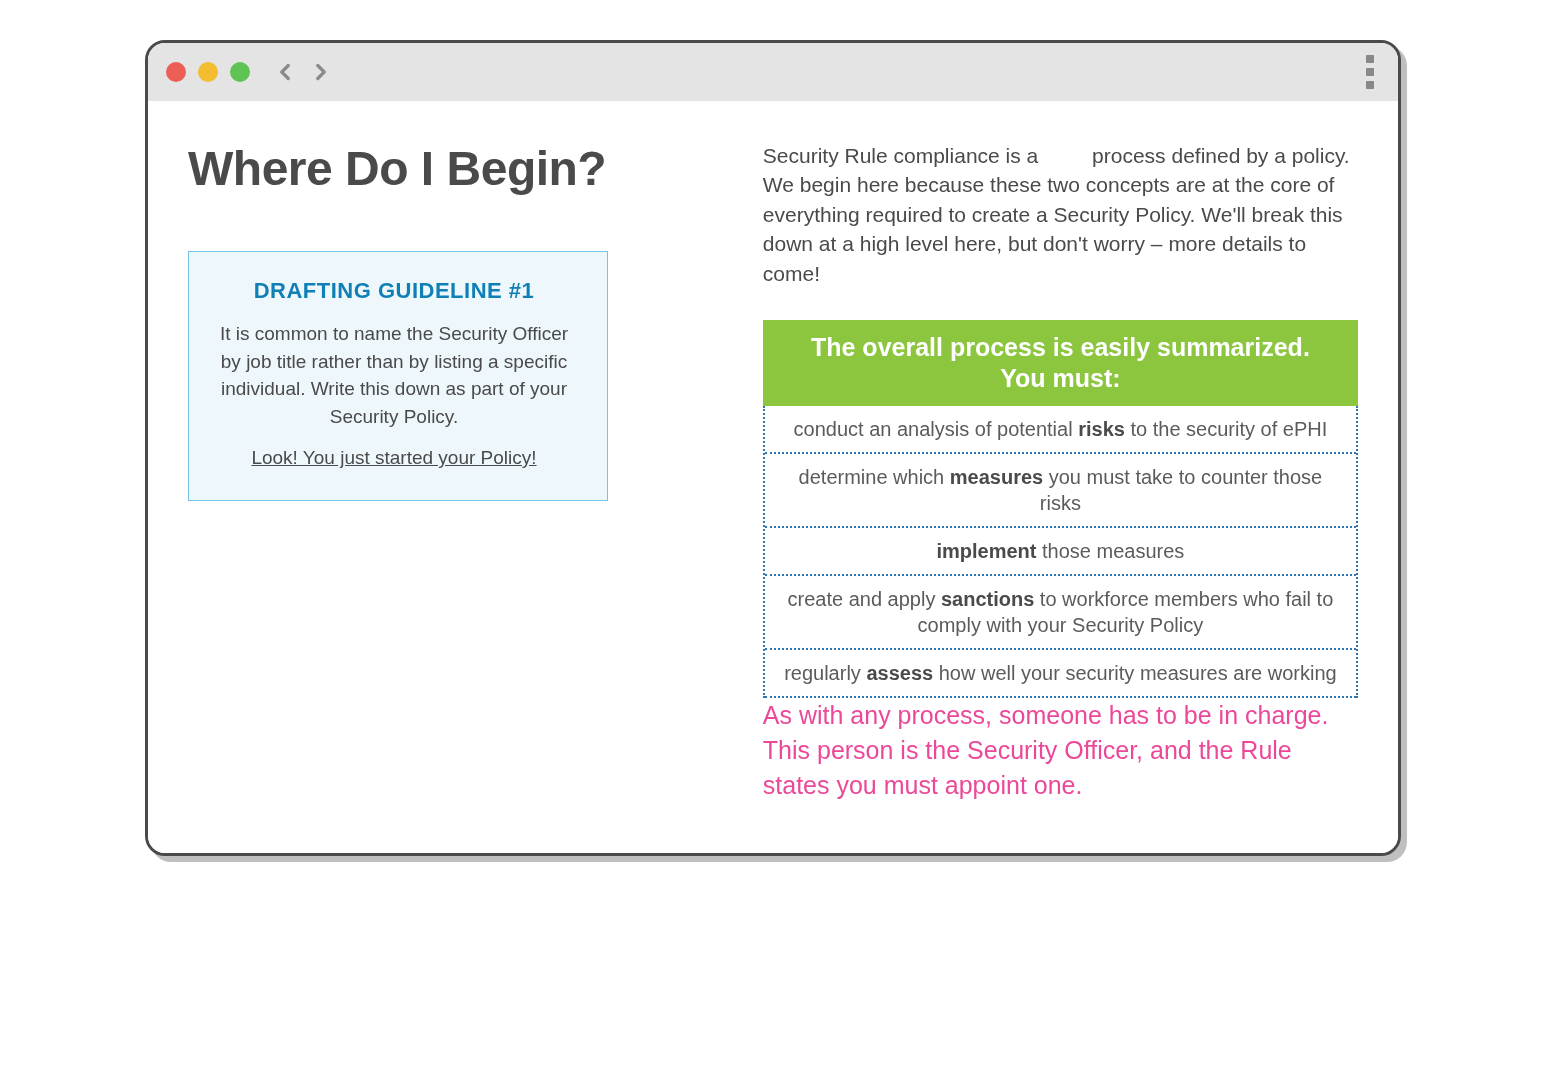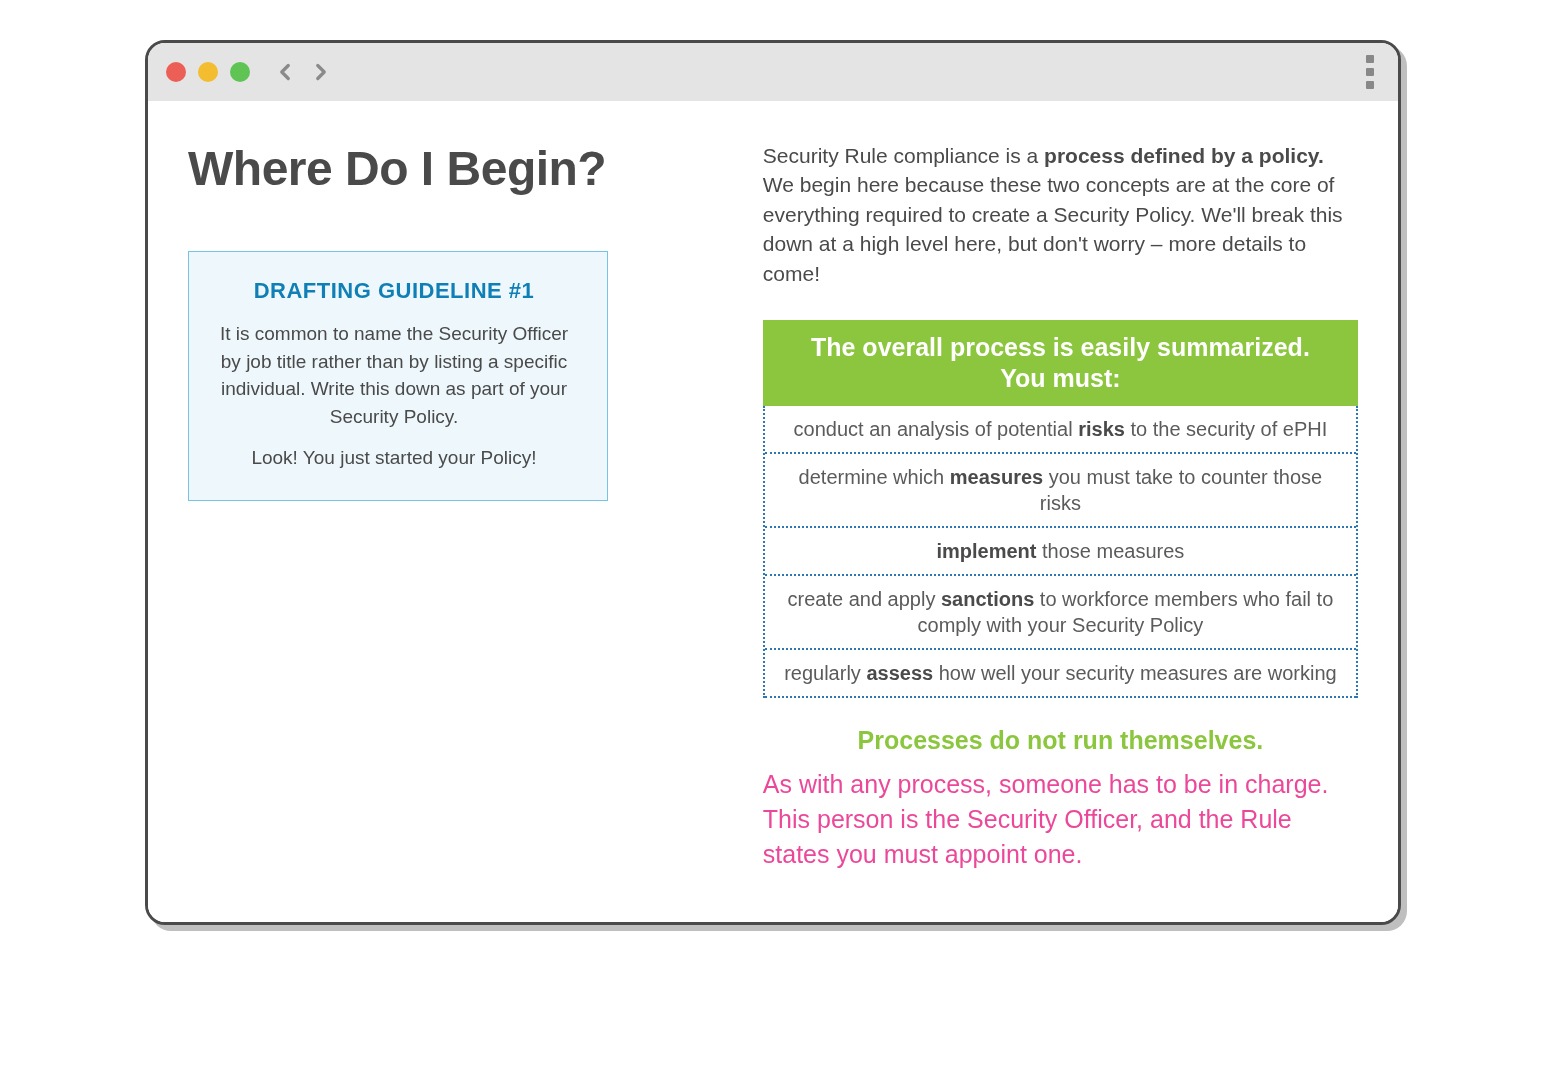--- a/index.html
+++ b/index.html
@@ -67,29 +67,29 @@
     font-size: 22px;
     letter-spacing: 0.5px;
     margin-bottom: 16px;
   }
   .callout-body {
     color: #4a4a4a;
     font-size: 19px;
     line-height: 1.45;
   }
   .callout-body p { margin-bottom: 14px; }
-  .callout-body p:last-child { margin-bottom: 0; }
+  .callout-body p:last-child { margin-bottom: 0; text-decoration: underline; }
 
   .intro-para {
     color: #4a4a4a;
     font-size: 21px;
     line-height: 1.4;
     margin-bottom: 32px;
   }
-  .intro-para b { font-weight: 700; }
+  .intro-para b { font-weight: 400; margin-left: 48px; }
 
   .process-box { }
   .process-header {
     background: #8cc63f;
     color: #fff;
     font-size: 25px;
     font-weight: 700;
     text-align: center;
     padding: 12px 20px;
     line-height: 1.25;
@@ -187,18 +187,17 @@
           </div>
           <div class="process-item">
             <span>create and apply </span><b>sanctions</b><span> to workforce members who fail to comply with your Security Policy</span>
           </div>
           <div class="process-item">
             <span>regularly </span><b>assess</b><span> how well your security measures are working</span>
           </div>
         </div>
       </div>
 
-      <div class="subhead">Processes do not run themselves.</div>
       <p class="body-para">As with any process, someone has to be in charge. This person is the Security Officer, and the Rule states you must appoint one.</p>
     </div>
 
   </div>
 </div>
 
 </body></html>

